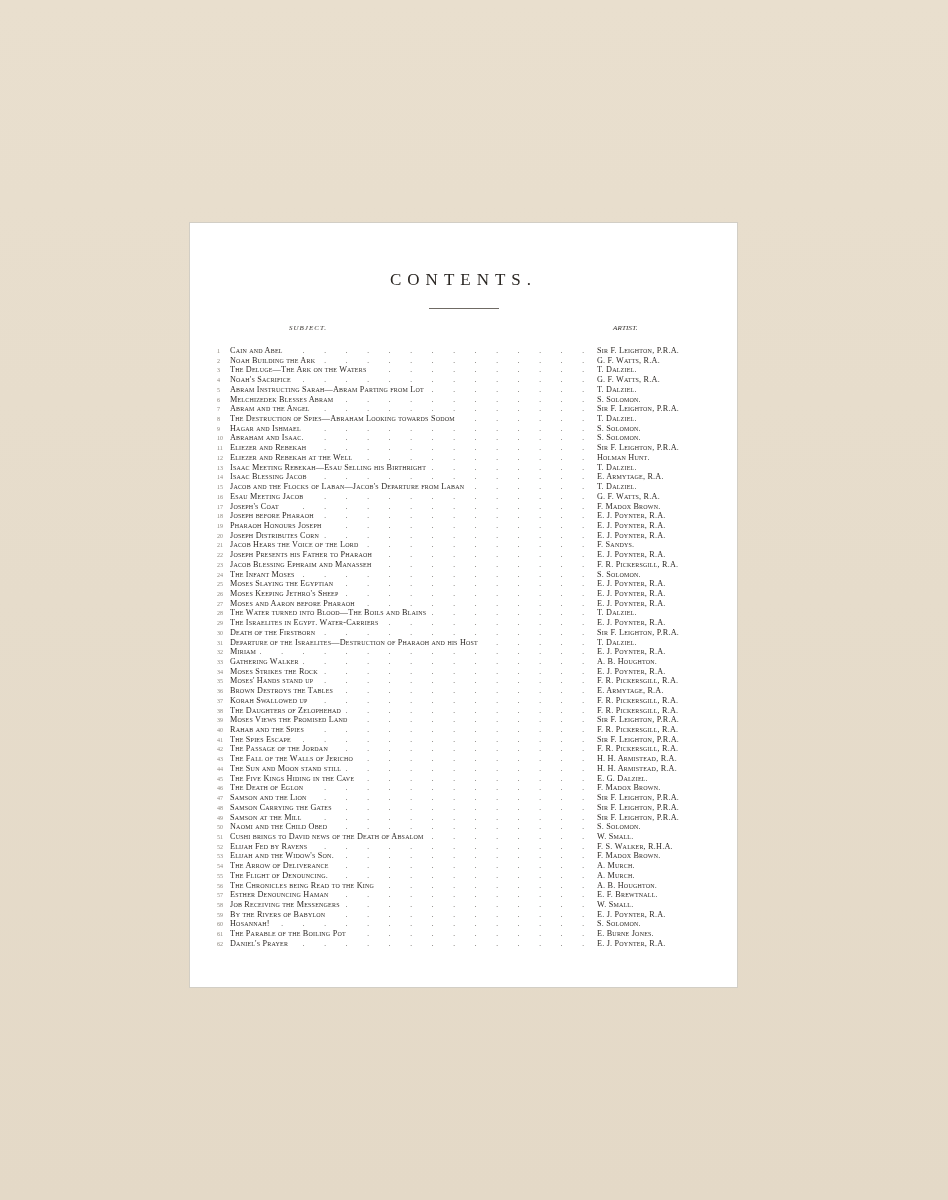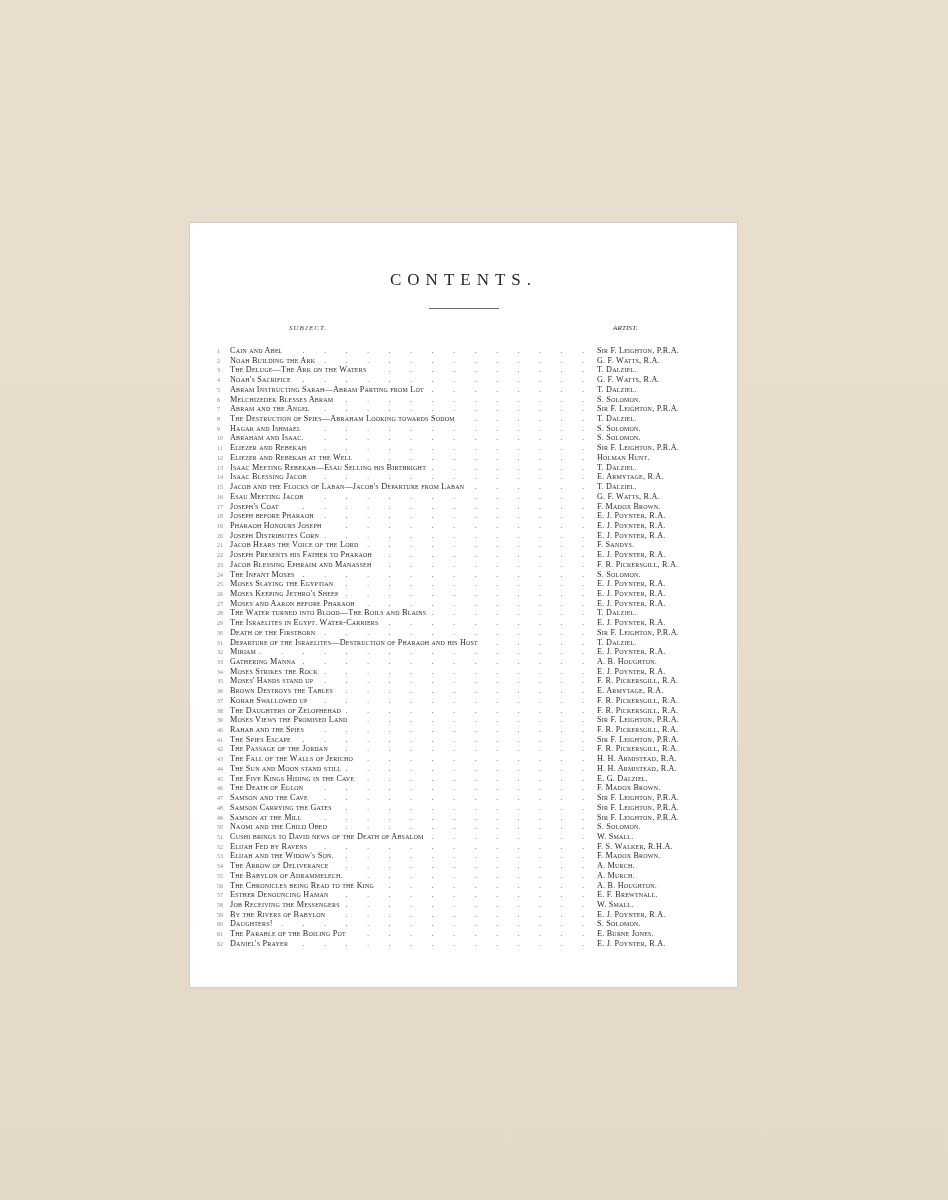--- a/index.html
+++ b/index.html
@@ -278,21 +278,21 @@
         <span class="artist">T. Dalziel.</span>
       </div>
       <div class="row">
         <span class="num">32</span>
         <span class="subj">Miriam</span>
         <span class="dots">. . . . . . . . . . . . . . . . . . . . . . . . . . . . . .</span>
         <span class="artist">E. J. Poynter, R.A.</span>
       </div>
       <div class="row">
         <span class="num">33</span>
-        <span class="subj">Gathering Manna</span>
+        <span class="subj">Gathering Walker</span>
         <span class="dots">. . . . . . . . . . . . . . . . . . . . . . . . . . . . . .</span>
         <span class="artist">A. B. Houghton.</span>
       </div>
       <div class="row">
         <span class="num">34</span>
         <span class="subj">Moses Strikes the Rock</span>
         <span class="dots">. . . . . . . . . . . . . . . . . . . . . . . . . . . . . .</span>
         <span class="artist">E. J. Poynter, R.A.</span>
       </div>
       <div class="row">
@@ -362,21 +362,21 @@
         <span class="artist">E. G. Dalziel.</span>
       </div>
       <div class="row">
         <span class="num">46</span>
         <span class="subj">The Death of Eglon</span>
         <span class="dots">. . . . . . . . . . . . . . . . . . . . . . . . . . . . . .</span>
         <span class="artist">F. Madox Brown.</span>
       </div>
       <div class="row">
         <span class="num">47</span>
-        <span class="subj">Samson and the Cave</span>
+        <span class="subj">Samson and the Lion</span>
         <span class="dots">. . . . . . . . . . . . . . . . . . . . . . . . . . . . . .</span>
         <span class="artist">Sir F. Leighton, P.R.A.</span>
       </div>
       <div class="row">
         <span class="num">48</span>
         <span class="subj">Samson Carrying the Gates</span>
         <span class="dots">. . . . . . . . . . . . . . . . . . . . . . . . . . . . . .</span>
         <span class="artist">Sir F. Leighton, P.R.A.</span>
       </div>
       <div class="row">
@@ -410,21 +410,21 @@
         <span class="artist">F. Madox Brown.</span>
       </div>
       <div class="row">
         <span class="num">54</span>
         <span class="subj">The Arrow of Deliverance</span>
         <span class="dots">. . . . . . . . . . . . . . . . . . . . . . . . . . . . . .</span>
         <span class="artist">A. Murch.</span>
       </div>
       <div class="row">
         <span class="num">55</span>
-        <span class="subj">The Babylon of Adrammelech.</span>
+        <span class="subj">The Flight of Denouncing.</span>
         <span class="dots">. . . . . . . . . . . . . . . . . . . . . . . . . . . . . .</span>
         <span class="artist">A. Murch.</span>
       </div>
       <div class="row">
         <span class="num">56</span>
         <span class="subj">The Chronicles being Read to the King</span>
         <span class="dots">. . . . . . . . . . . . . . . . . . . . . . . . . . . . . .</span>
         <span class="artist">A. B. Houghton.</span>
       </div>
       <div class="row">
@@ -440,21 +440,21 @@
         <span class="artist">W. Small.</span>
       </div>
       <div class="row">
         <span class="num">59</span>
         <span class="subj">By the Rivers of Babylon</span>
         <span class="dots">. . . . . . . . . . . . . . . . . . . . . . . . . . . . . .</span>
         <span class="artist">E. J. Poynter, R.A.</span>
       </div>
       <div class="row">
         <span class="num">60</span>
-        <span class="subj">Daughters!</span>
+        <span class="subj">Hosannah!</span>
         <span class="dots">. . . . . . . . . . . . . . . . . . . . . . . . . . . . . .</span>
         <span class="artist">S. Solomon.</span>
       </div>
       <div class="row">
         <span class="num">61</span>
         <span class="subj">The Parable of the Boiling Pot</span>
         <span class="dots">. . . . . . . . . . . . . . . . . . . . . . . . . . . . . .</span>
         <span class="artist">E. Burne Jones.</span>
       </div>
       <div class="row">

